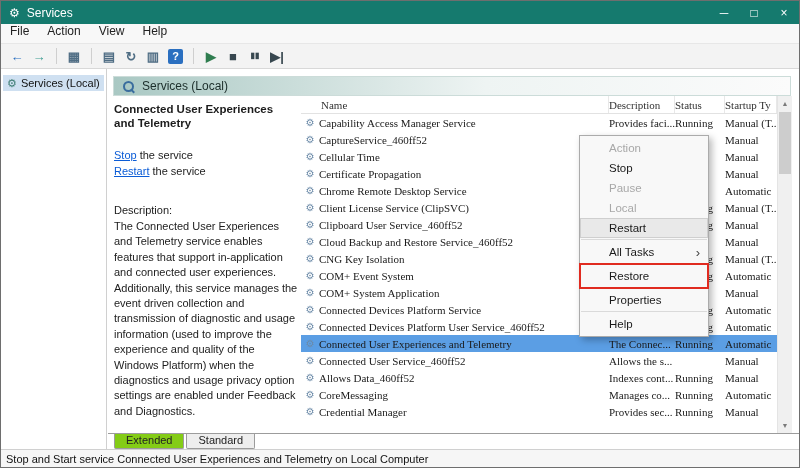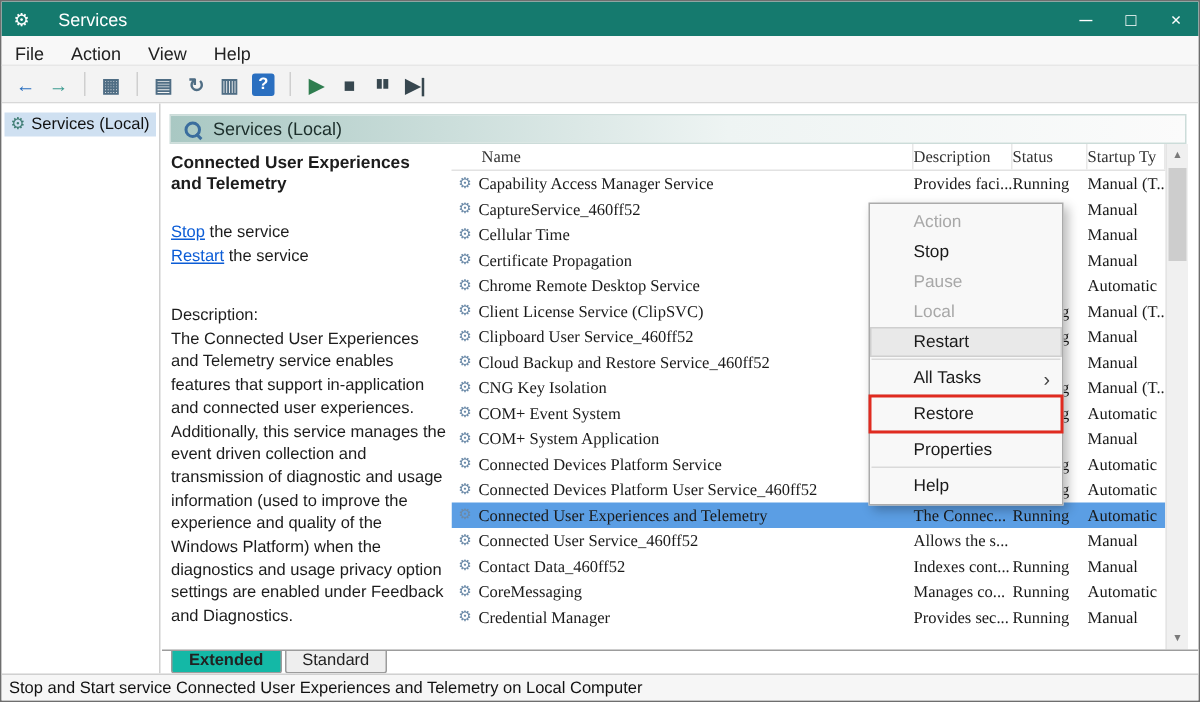--- a/index.html
+++ b/index.html
@@ -4,26 +4,26 @@
 <style>
   * { margin:0; padding:0; box-sizing:border-box; }
   html,body { width:800px; height:468px; }
   body { font-family:"Liberation Sans", sans-serif; background:#d8d8d8; }
 
   .window { position:relative; width:800px; height:468px; background:#fff; border:1px solid #6e6e6e; overflow:hidden; }
 
   
   .titlebar { position:absolute; top:0; left:0; right:0; height:23px; background:var(--titlebar,#157a6e); color:#fff; display:flex; align-items:center; }
   .app-icon { margin-left:8px; font-size:12px; line-height:1; }
-  .title-text { margin-left:19px; font-size:12px; }
+  .title-text { margin-left:7px; font-size:12px; }
   .win-controls { margin-left:auto; display:flex; height:100%; }
   .win-ctl { width:30px; display:flex; align-items:center; justify-content:center; font-size:12px; cursor:default; }
 
   
-  .menubar { position:absolute; top:23px; left:0; right:0; height:20px; background:#f8f8f8; border-bottom:1px solid #e7e7e7; display:flex; align-items:flex-end; font-size:12px; color:#222; }
+  .menubar { position:absolute; top:23px; left:0; right:0; height:20px; background:#f8f8f8; border-bottom:1px solid #e7e7e7; display:flex; align-items:flex-start; font-size:12px; color:#222; }
   .menu-item { padding:0 9px; }
   .toolbar { position:absolute; top:43px; left:0; right:0; height:25px; background:#f3f3f3; border-bottom:1px solid #d8d8d8; display:flex; align-items:center; padding-left:5px; }
   .tb-btn { min-width:22px; height:20px; display:flex; align-items:center; justify-content:center; font-size:13px; font-weight:bold; line-height:1; }
   .tb-badge { min-width:15px; width:15px; height:15px; border-radius:2px; font-size:11px; margin:0 4px; }
   .tb-sep { width:1px; height:16px; background:#cfcfcf; margin:0 6px; }
 
   
   .main { position:absolute; top:68px; left:0; right:0; bottom:18px; background:#fff; }
   .tree { position:absolute; top:0; left:0; width:106px; bottom:0; border-right:1px solid #d0d0d0; padding-top:6px; }
   .tree-item { display:flex; align-items:center; gap:4px; margin:0 2px; padding:2px 4px; background:#cfe0f1; font-size:11px; color:#111; }
@@ -59,21 +59,21 @@
 
   
   .vscroll { position:absolute; left:669px; top:0; bottom:0; width:15px; background:#f0f0f0; border-left:1px solid #e4e4e4; }
   .vs-arrow { height:15px; display:flex; align-items:center; justify-content:center; font-size:7px; color:#7a7a7a; }
   .vs-arrow.down { position:absolute; bottom:0; left:0; right:0; }
   .vs-thumb { position:absolute; top:16px; left:1px; right:1px; height:62px; background:#cdcdcd; }
 
   
   .tabs-row { position:absolute; left:0; right:0; bottom:0; height:16px; border-top:1px solid #9c9c9c; background:#fff; display:flex; align-items:flex-start; gap:2px; padding-left:6px; }
   .btab { font-size:11px; height:15px; line-height:13px; padding:0 11px; border:1px solid #9c9c9c; border-top:none; background:#eeeeee; color:#222; border-radius:0 0 2px 2px; }
-  .btab.active { background:#14b8a6;font-weight:bold; }
+  .btab.active { background:#84cc16; }
   .statusbar { position:absolute; left:0; right:0; bottom:0; height:18px; border-top:1px solid #d0d0d0; background:#f6f6f6; font-size:11px; display:flex; align-items:center; padding-left:5px; color:#111; }
 
   
   .context-menu { position:absolute; left:578px; top:134px; width:130px; background:#f8f8f8; border:1px solid #ababab; box-shadow:3px 3px 7px rgba(0,0,0,.28); padding:2px 0; z-index:10; font-size:11.5px; }
   .cm-item { position:relative; height:20px; display:flex; align-items:center; padding:0 8px 0 29px; color:#1a1a1a; }
   .cm-item.disabled { color:#a8a8a8; }
   .cm-item.hovered { background:#e9e9e9; outline:1px solid #cfcfcf; outline-offset:-1px; }
   .cm-arrow { margin-left:auto; font-size:13px; color:#444; line-height:1; }
   .cm-sep { height:0; border-top:1px solid #dadada; margin:1px 1px 2px 1px; }
   .red-box { position:absolute; left:-1px; right:-1px; top:-3px; bottom:-3px; border:2px solid var(--annotation,#e02b20); pointer-events:none; }
@@ -253,21 +253,21 @@
               </div>
               <div class="trow">
                 <span class="gear">⚙</span>
                 <span class="c-name">Connected User Service_460ff52</span>
                 <span class="c-desc">Allows the s...</span>
                 <span class="c-status"></span>
                 <span class="c-startup">Manual</span>
               </div>
               <div class="trow">
                 <span class="gear">⚙</span>
-                <span class="c-name">Contact Data_460ff52</span>
+                <span class="c-name">Allows Data_460ff52</span>
                 <span class="c-desc">Indexes cont...</span>
                 <span class="c-status">Running</span>
                 <span class="c-startup">Manual</span>
               </div>
               <div class="trow">
                 <span class="gear">⚙</span>
                 <span class="c-name">CoreMessaging</span>
                 <span class="c-desc">Manages co...</span>
                 <span class="c-status">Running</span>
                 <span class="c-startup">Automatic</span>

